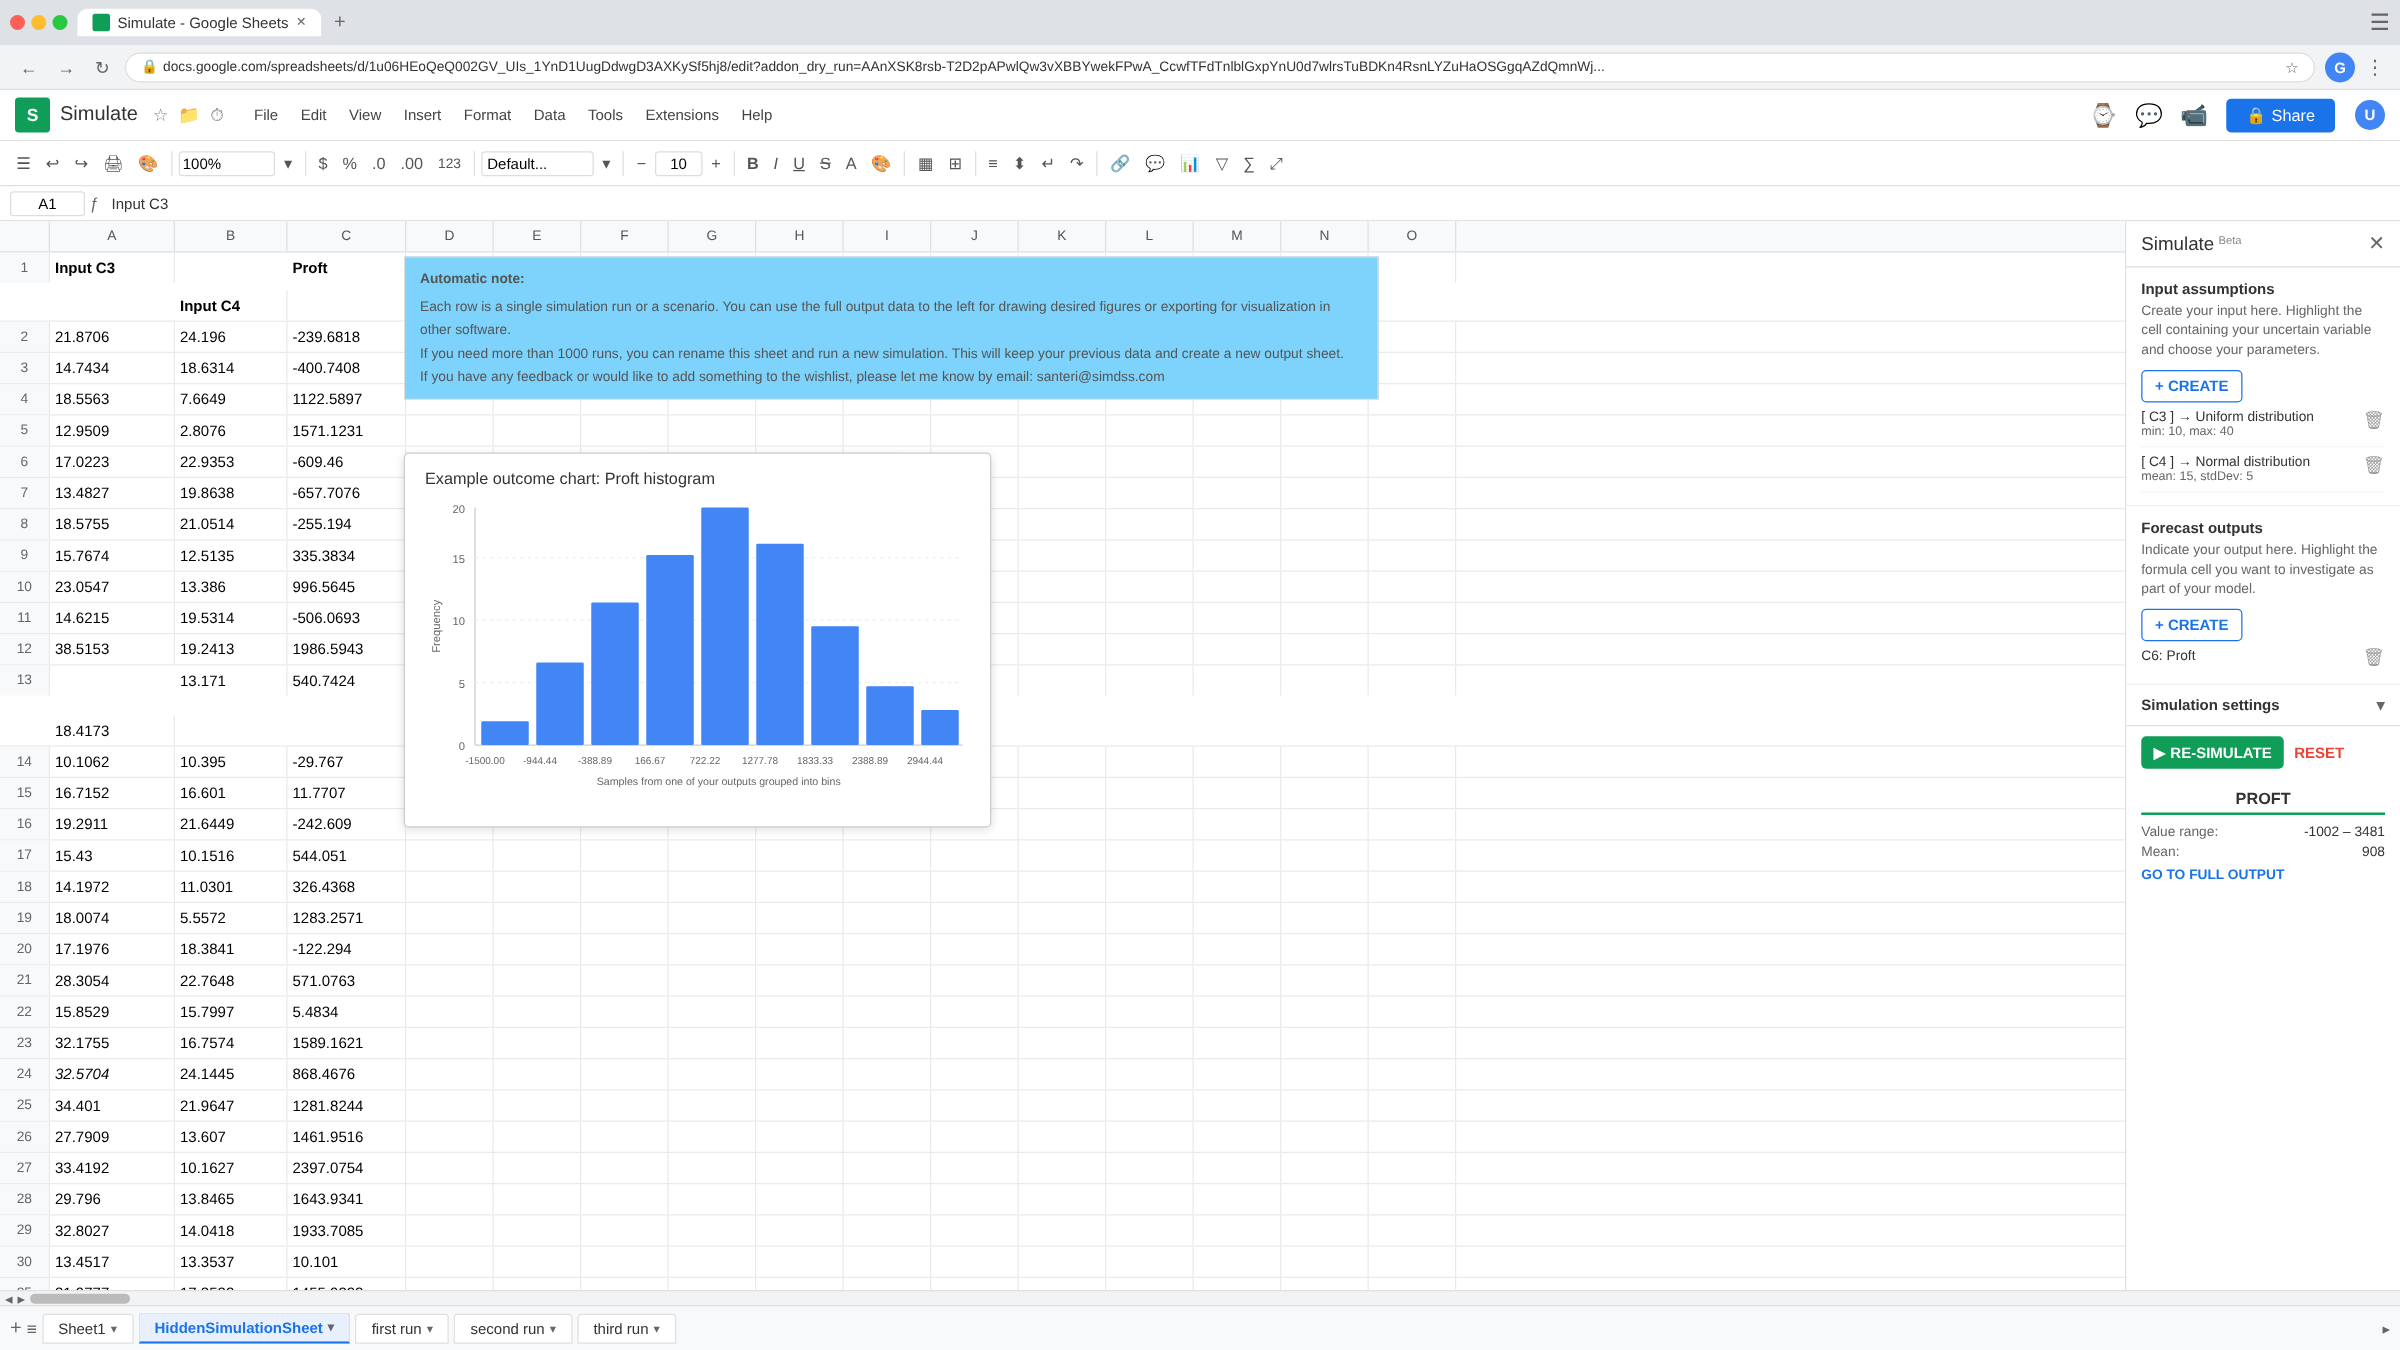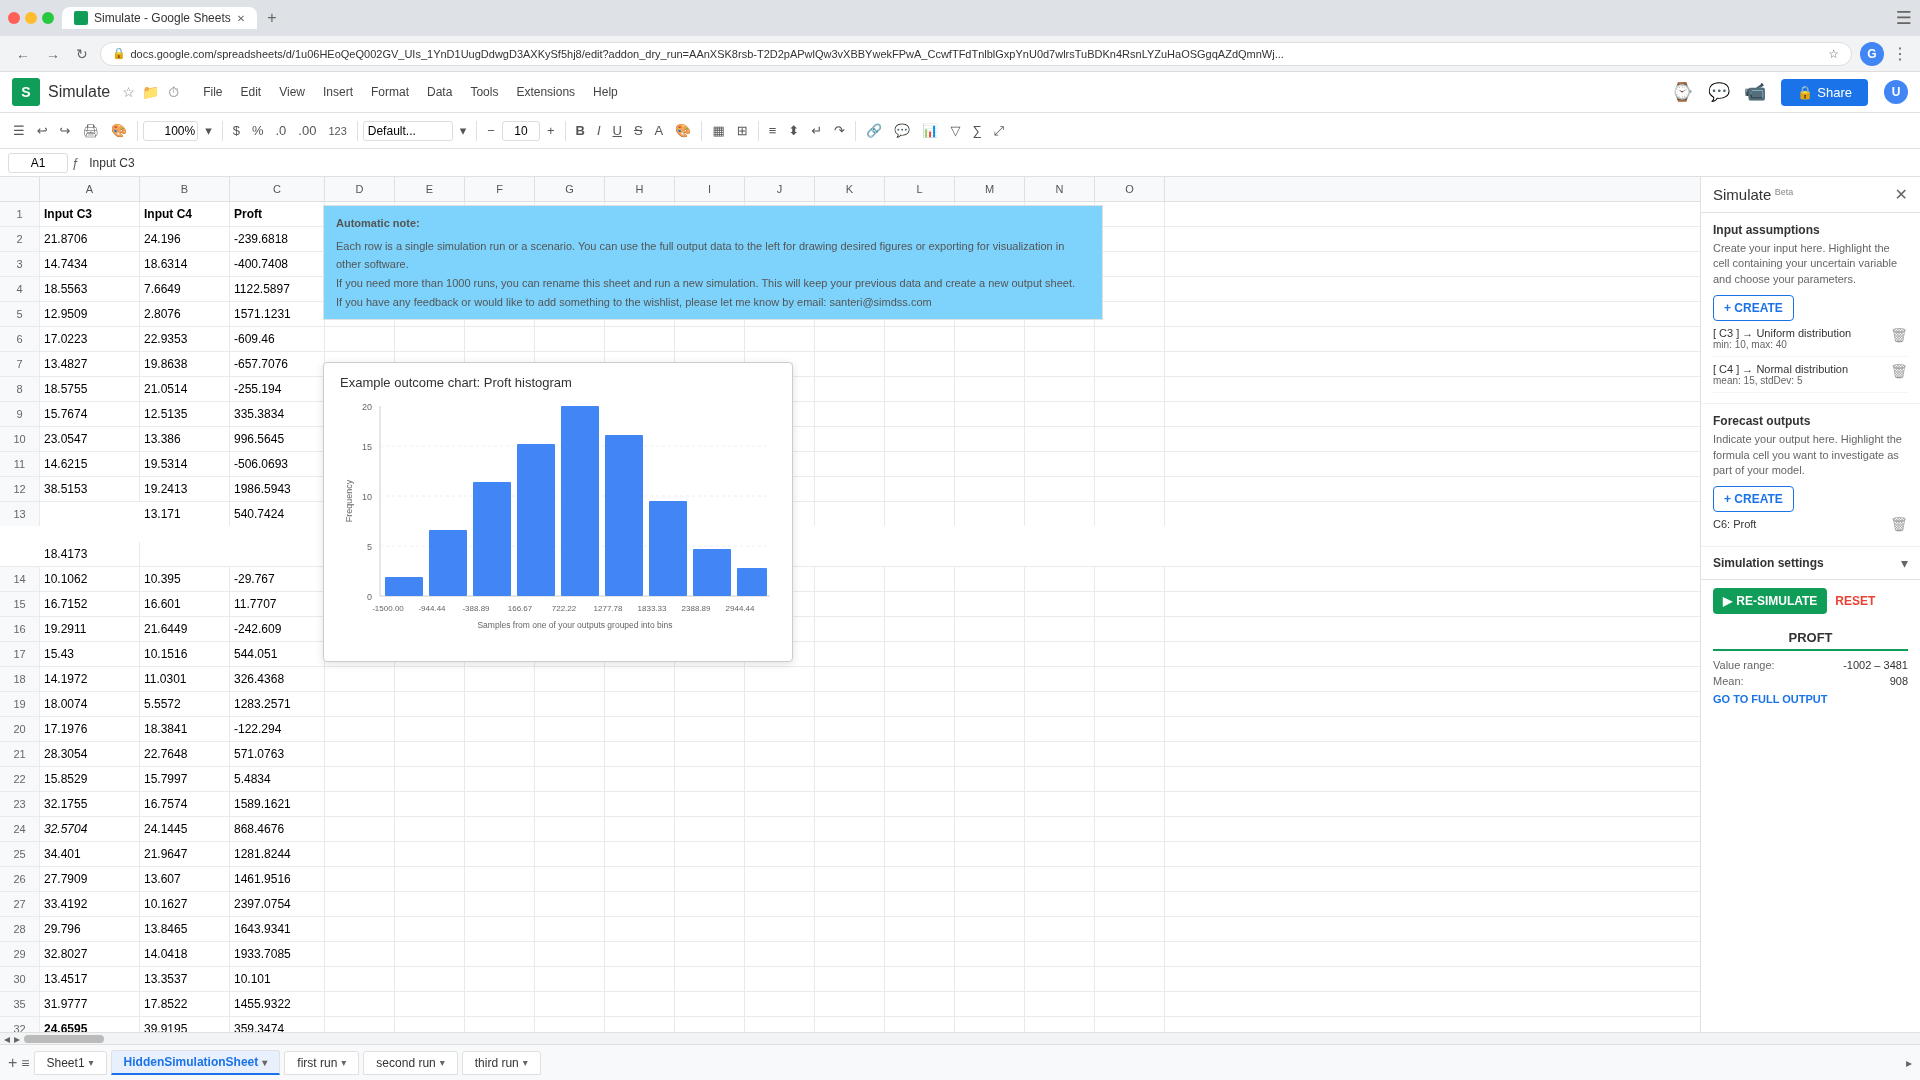--- a/index.html
+++ b/index.html
@@ -95,21 +95,21 @@
       padding: 2px 8px;
       gap: 2px;
       border-bottom: 1px solid #e0e0e0;
       background: #fff;
       height: 36px;
     }
     .toolbar-btn { color: #555; font-size: 13px; padding: 3px 5px; cursor: pointer; border-radius: 3px; }
     .toolbar-sep { width: 1px; height: 20px; background: #e0e0e0; margin: 0 3px; }
     .font-size-box { border: 1px solid #ddd; border-radius: 3px; width: 38px; text-align: center; font-size: 12px; padding: 2px; }
     .font-family-box { border: 1px solid #ddd; border-radius: 3px; width: 90px; font-size: 12px; padding: 2px 4px; }
-    .zoom-box { border: 1px solid #ddd; border-radius: 3px; width: 55px; text-align: right; font-size: 12px; padding: 2px; }
+    .zoom-box { border: 1px solid #ddd; border-radius: 3px; width: 77px; text-align: left; font-size: 12px; padding: 2px; }
 
     
     .formula-bar {
       display: flex;
       align-items: center;
       padding: 2px 8px;
       border-bottom: 1px solid #e0e0e0;
       height: 28px;
       gap: 4px;
     }
@@ -462,21 +462,21 @@
         <div class="col-header col-M">M</div>
         <div class="col-header col-N">N</div>
         <div class="col-header col-O">O</div>
       </div>
 
       <div class="grid-container">
         <div class="grid" id="grid">
             <div class="grid-row">
               <div class="row-num">1</div>
               <div class="cell col-A header-cell" style="width: 100px; min-width: 100px;">Input C3</div>
-              <div class="cell col-B header-cell" style="width: 90px; min-width: 90px;">Input C4</div>
+              <div class="cell col-B header-cell" style="width: 90px; min-width: 90px; margin-top: 30px;">Input C4</div>
               <div class="cell col-C header-cell" style="width: 95px; min-width: 95px;">Proft</div>
               <div class="cell col-D header-cell" style="width: 70px; min-width: 70px;"></div>
               <div class="cell col-E header-cell" style="width: 70px; min-width: 70px;"></div>
               <div class="cell col-F header-cell" style="width: 70px; min-width: 70px;"></div>
               <div class="cell col-G header-cell" style="width: 70px; min-width: 70px;"></div>
               <div class="cell col-H header-cell" style="width: 70px; min-width: 70px;"></div>
               <div class="cell col-I header-cell" style="width: 70px; min-width: 70px;"></div>
               <div class="cell col-J header-cell" style="width: 70px; min-width: 70px;"></div>
               <div class="cell col-K header-cell" style="width: 70px; min-width: 70px;"></div>
               <div class="cell col-L header-cell" style="width: 70px; min-width: 70px;"></div>

